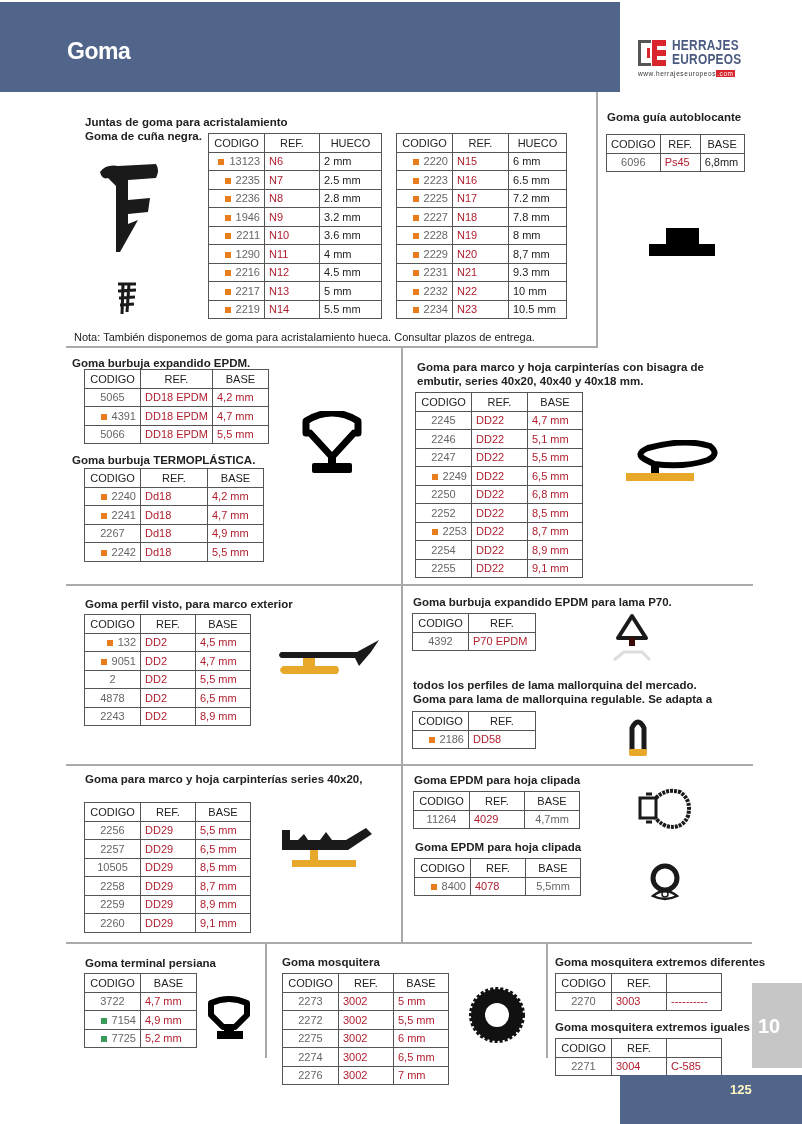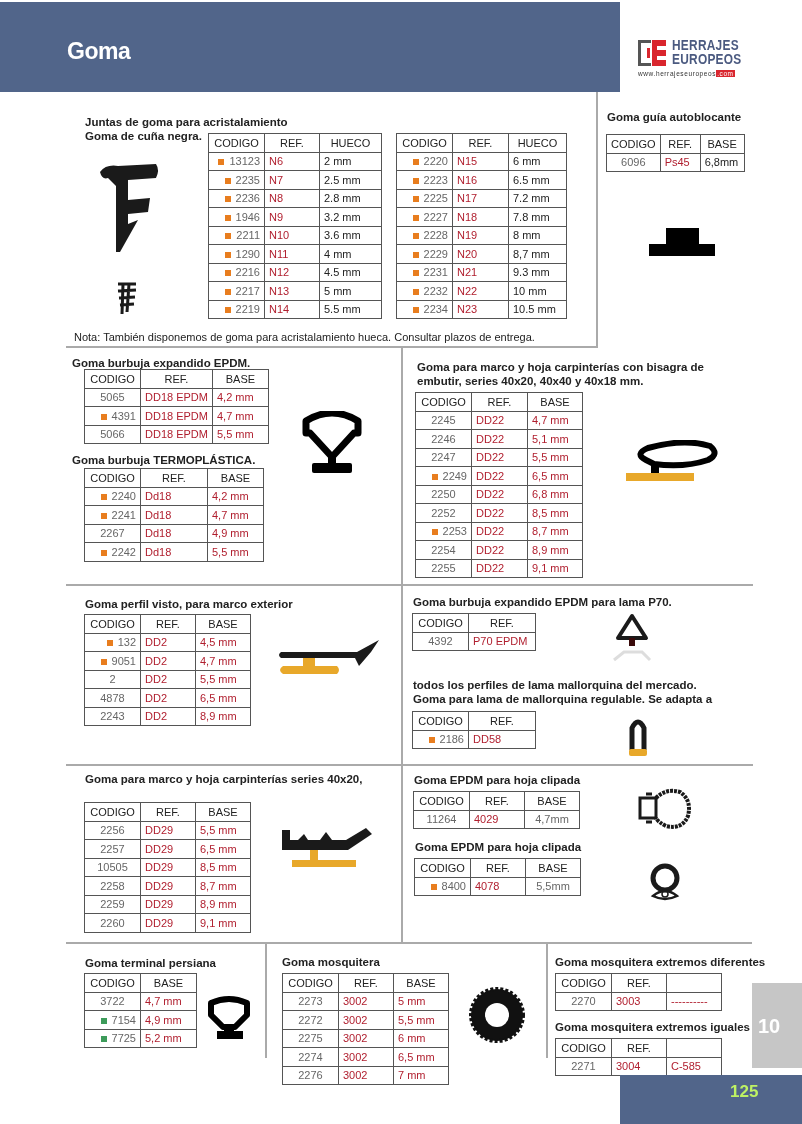--- a/index.html
+++ b/index.html
@@ -27,21 +27,21 @@
 td.r{color:#b01e2e;text-align:left}
 td.b{color:#b01e2e;text-align:left}
 td.bk{color:#222;text-align:left}
 .sq{display:inline-block;width:6px;height:6px;background:#e87d1e;margin-right:5px;vertical-align:middle}
 .sqg{display:inline-block;width:6px;height:6px;background:#3d9b5a;margin-right:5px;vertical-align:middle}
 .note{position:absolute;left:74px;top:331px;font-size:11px;color:#222}
 .icon{position:absolute}
 .tab10{position:absolute;left:752px;top:983px;width:50px;height:85px;background:#c6c6c6}
 .tab10 span{position:absolute;left:6px;top:32px;font-size:20px;font-weight:bold;color:#fff}
 .footer{position:absolute;left:620px;top:1075px;width:182px;height:49px;background:#51658a}
-.footer span{position:absolute;left:110px;top:7px;font-size:17px;font-weight:bold;color:#bef264}
+.footer span{position:absolute;left:110px;top:7px;font-size:13px;font-weight:bold;color:#fef9c3}
 </style>
 </head>
 <body>
 
 <div class="header">
   <div class="title">Goma</div>
 </div>
 
 <div class="logo">
   <div class="mark">

